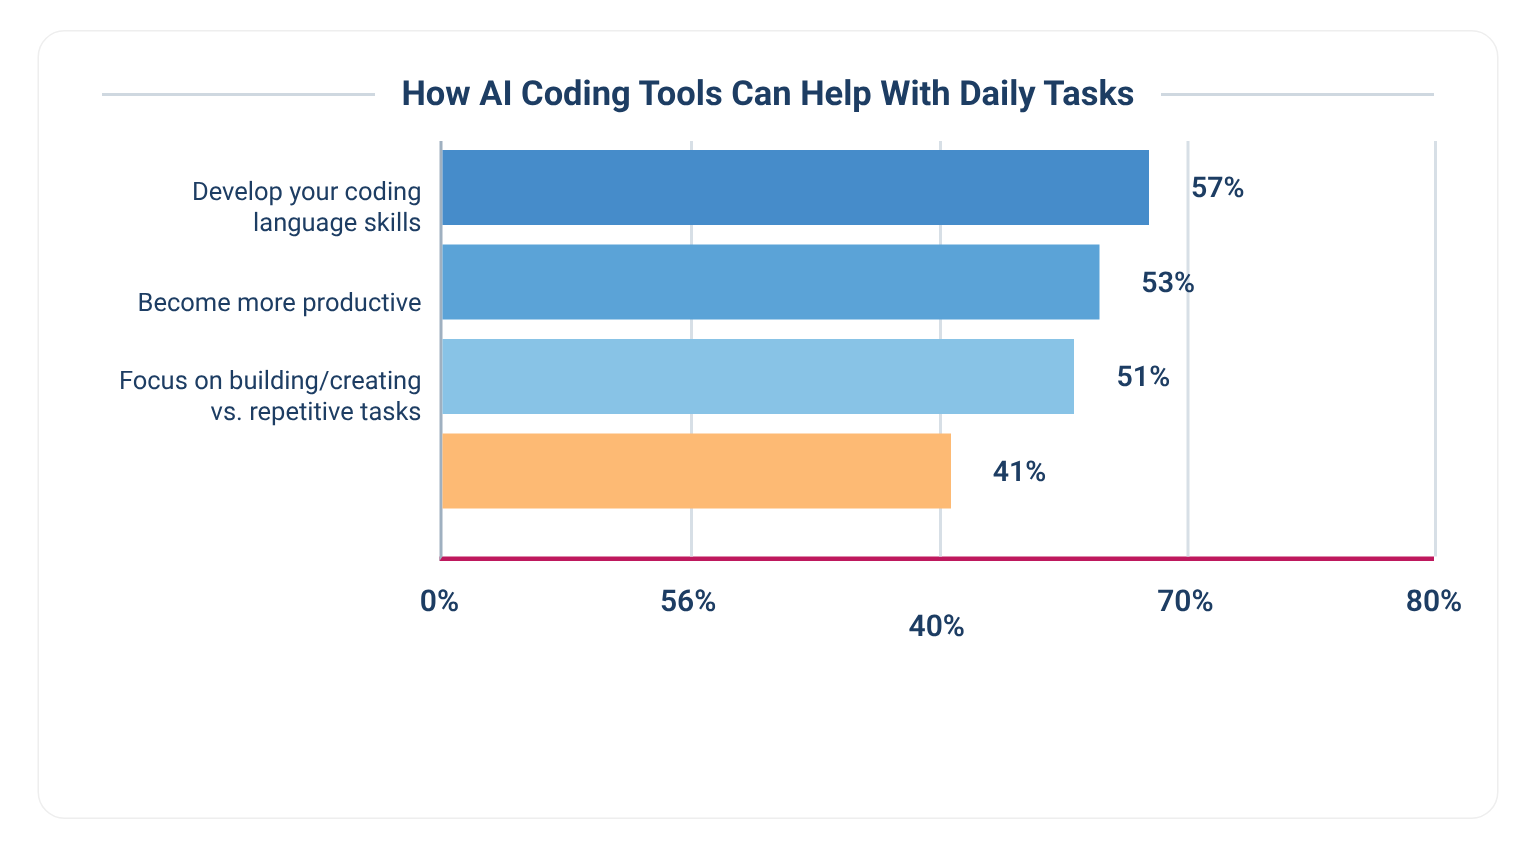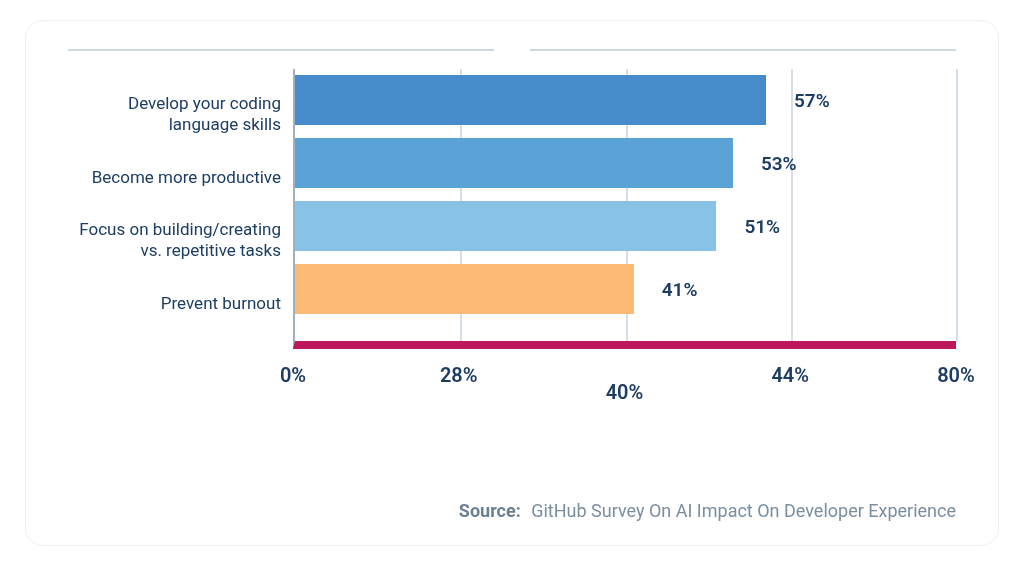--- a/index.html
+++ b/index.html
@@ -68,21 +68,21 @@
       font-size: 17px;
       font-weight: 400;
       text-align: right;
       line-height: 1.25;
       margin-top: 20px;
     }
     .plotarea {
       flex: 1;
       position: relative;
       border-left: 2px solid #9fb0c0;
-      border-bottom: 8px solid #be185d;
+      border-bottom: 3px solid #be185d;
     }
     .grid {
       position: absolute;
       top: 0;
       bottom: 0;
       width: 2px;
       background: #d7dfe6;
     }
     .bar-row {
       position: absolute;
@@ -136,31 +136,31 @@
       margin-left: 6px;
     }
   </style>
 </head>
 <body>
 
 <div class="card">
 
   <div class="title-row">
     <div class="title-line left"></div>
+    <div class="title">How AI Coding Tools Can Help With Daily Tasks</div>
     <div class="title-line right"></div>
   </div>
 
   <div class="chart-wrap">
     <div class="plot">
 
       <div class="ylabels">
         <div class="ylabel" style="top:4px;">Develop your coding language skills</div>
         <div class="ylabel" style="top:130px;">Focus on building/creating vs. repetitive tasks</div>
         <div class="ylabel" style="top:78px;">Become more productive</div>
-        <div class="ylabel" style="top:204px;">Prevent burnout</div>
       </div>
 
       <div class="plotarea">
         <div class="grid" style="left:25%;"></div>
         <div class="grid" style="left:50%;"></div>
         <div class="grid" style="left:75%;"></div>
         <div class="grid" style="left:100%;"></div>
 
         <div class="bar-row" style="top:6px;">
           <div class="bar" style="width:71.25%; background:#468cca;">
@@ -180,25 +180,21 @@
         <div class="bar-row" style="top:195px;">
           <div class="bar" style="width:51.24999999999999%; background:#fdba74;">
             <span class="bar-label">41%</span>
           </div>
         </div>
       </div>
     </div>
 
     <div class="xaxis">
       <div class="xtick" style="left:0%;">0%</div>
-      <div class="xtick" style="left:25%;">28%</div>
+      <div class="xtick" style="left:25%;">56%</div>
       <div class="xtick" style="left:50%;margin-top:17px;">40%</div>
-      <div class="xtick" style="left:75%;">44%</div>
+      <div class="xtick" style="left:75%;">70%</div>
       <div class="xtick" style="left:100%;text-align:right;">80%</div>
     </div>
   </div>
 
-  <div class="source-row">
-    <span class="src">Source:</span>
-    <span class="src-text">GitHub Survey On AI Impact On Developer Experience</span>
-  </div>
 
 </div>
 
 </body></html>

